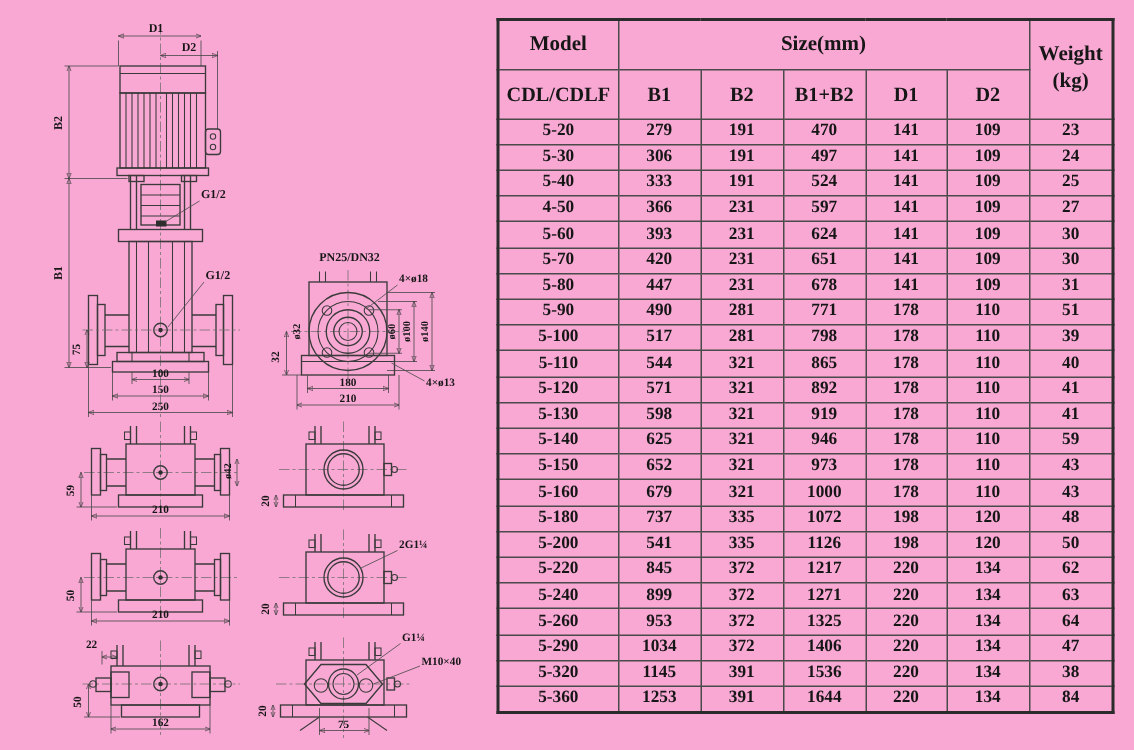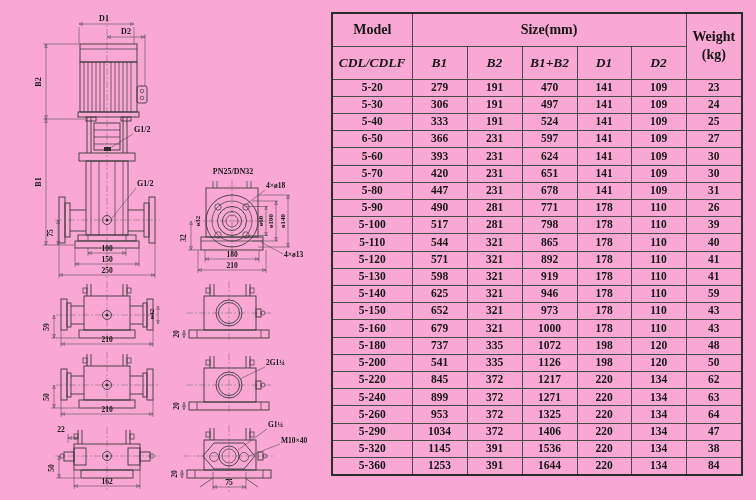--- a/index.html
+++ b/index.html
@@ -19,21 +19,21 @@
   .dwg text.sm { font-size:7px; }
   .dwg text.md { font-size:7.5px; }
 
   
   .table-wrap { position:absolute; left:331px; top:12px; width:331px; height:464px; }
   table.spec { border-collapse:collapse; width:412px; height:464px; table-layout:fixed;
                border:2px solid #2b2b2b; color:#161616; }
   table.spec th, table.spec td { border:1px solid #4a4a4a; text-align:center; vertical-align:middle;
                font-weight:bold; padding:0; overflow:hidden; white-space:nowrap; }
   table.spec thead tr.r1 { height:33px; }
-  table.spec thead tr.r2 { height:33px;font-style:italic; }
+  table.spec thead tr.r2 { height:33px; }
   table.spec thead th { font-size:14px; }
   table.spec thead tr.r2 th { font-size:13.5px; }
   th.weight { font-size:13.5px; line-height:1.3; }
   table.spec tbody td { font-size:11.5px; height:17px; line-height:1; }
 </style>
 </head>
 <body>
 
 <div class="page">
 
@@ -371,21 +371,21 @@
           <tr>
             <td>5-40</td>
             <td>333</td>
             <td>191</td>
             <td>524</td>
             <td>141</td>
             <td>109</td>
             <td>25</td>
           </tr>
           <tr>
-            <td>6-50</td>
+            <td>4-50</td>
             <td>366</td>
             <td>231</td>
             <td>597</td>
             <td>141</td>
             <td>109</td>
             <td>27</td>
           </tr>
           <tr>
             <td>5-60</td>
             <td>393</td>
@@ -413,21 +413,21 @@
             <td>109</td>
             <td>31</td>
           </tr>
           <tr>
             <td>5-90</td>
             <td>490</td>
             <td>281</td>
             <td>771</td>
             <td>178</td>
             <td>110</td>
-            <td>26</td>
+            <td>51</td>
           </tr>
           <tr>
             <td>5-100</td>
             <td>517</td>
             <td>281</td>
             <td>798</td>
             <td>178</td>
             <td>110</td>
             <td>39</td>
           </tr>

